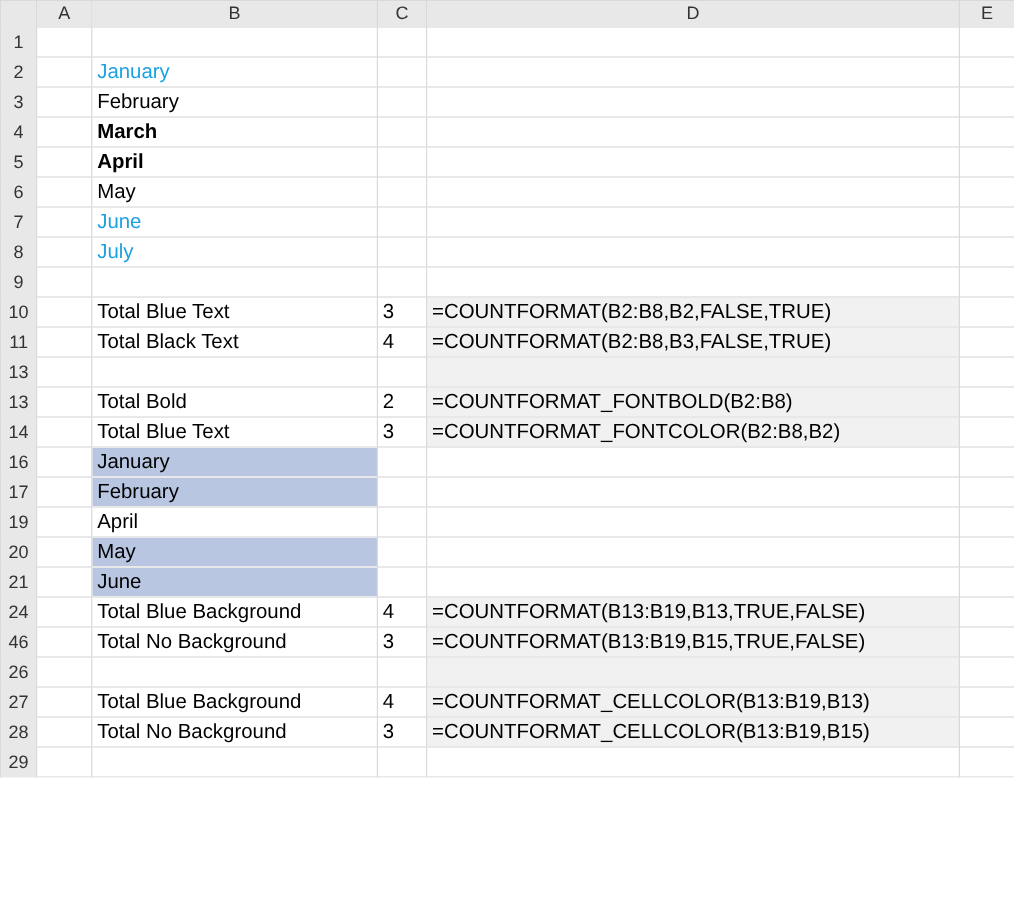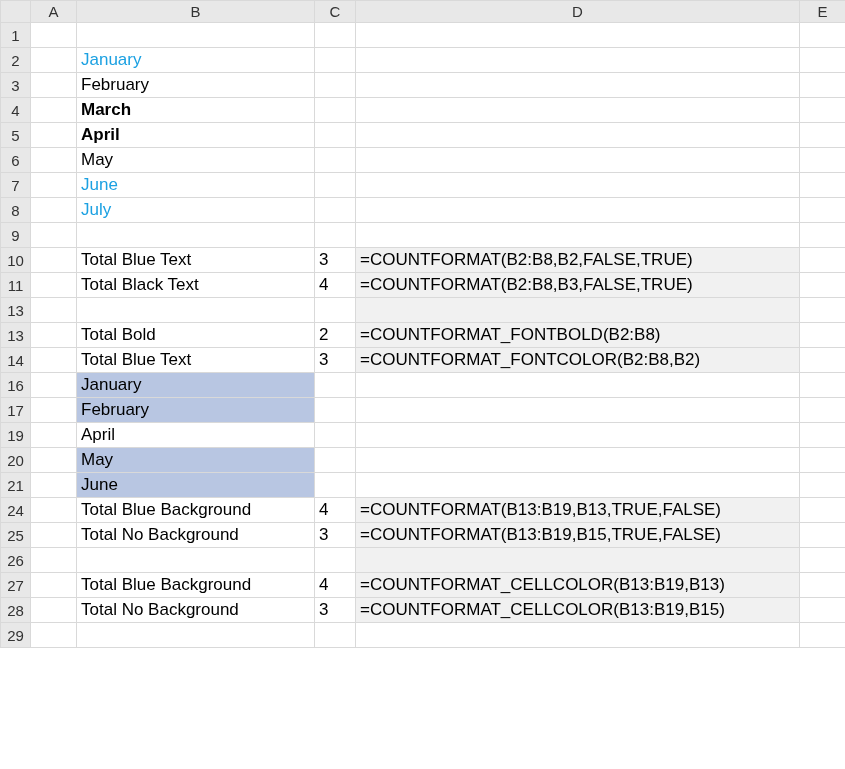--- a/index.html
+++ b/index.html
@@ -230,21 +230,21 @@
       </tr>
       <tr>
         <th class="rowhdr">24</th>
         <td></td>
         <td>Total Blue Background</td>
         <td class="num">4</td>
         <td class="formula-bg">=COUNTFORMAT(B13:B19,B13,TRUE,FALSE)</td>
         <td></td>
       </tr>
       <tr>
-        <th class="rowhdr">25</th>
+        <th class="rowhdr">46</th>
         <td></td>
         <td>Total No Background</td>
         <td class="num">3</td>
         <td class="formula-bg">=COUNTFORMAT(B13:B19,B15,TRUE,FALSE)</td>
         <td></td>
       </tr>
       <tr>
         <th class="rowhdr">26</th>
         <td></td>
         <td></td>

